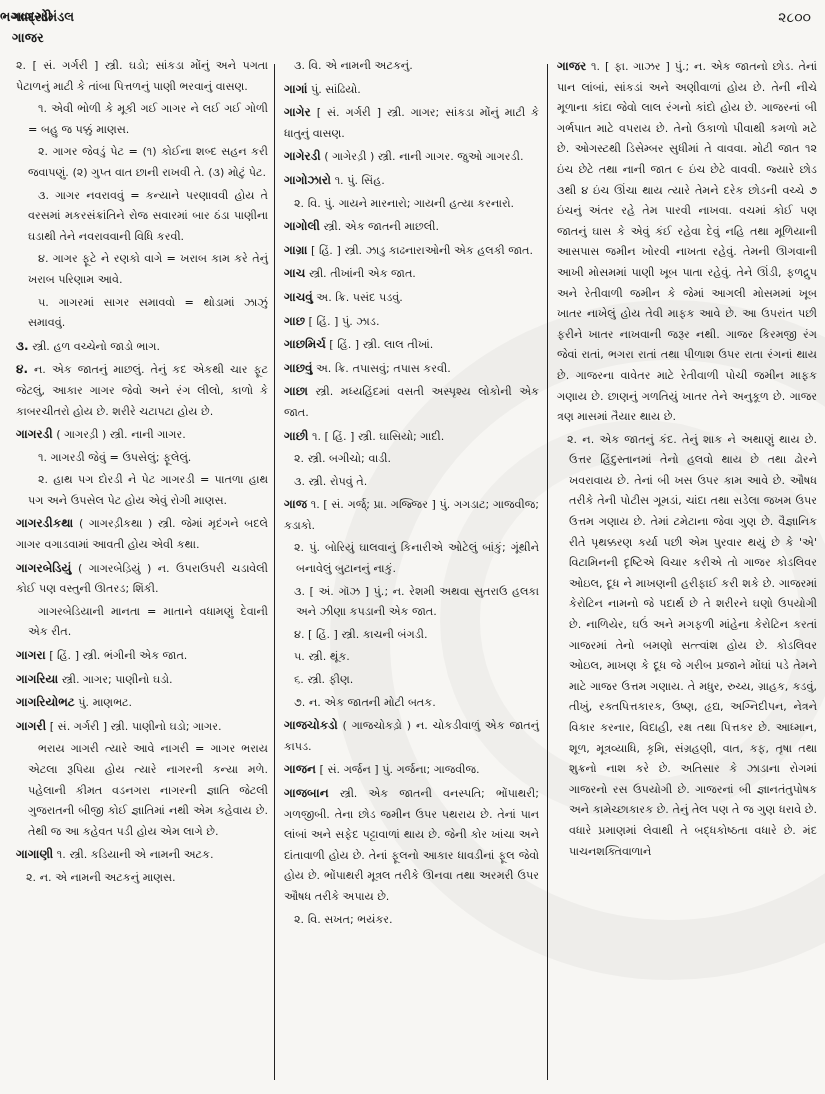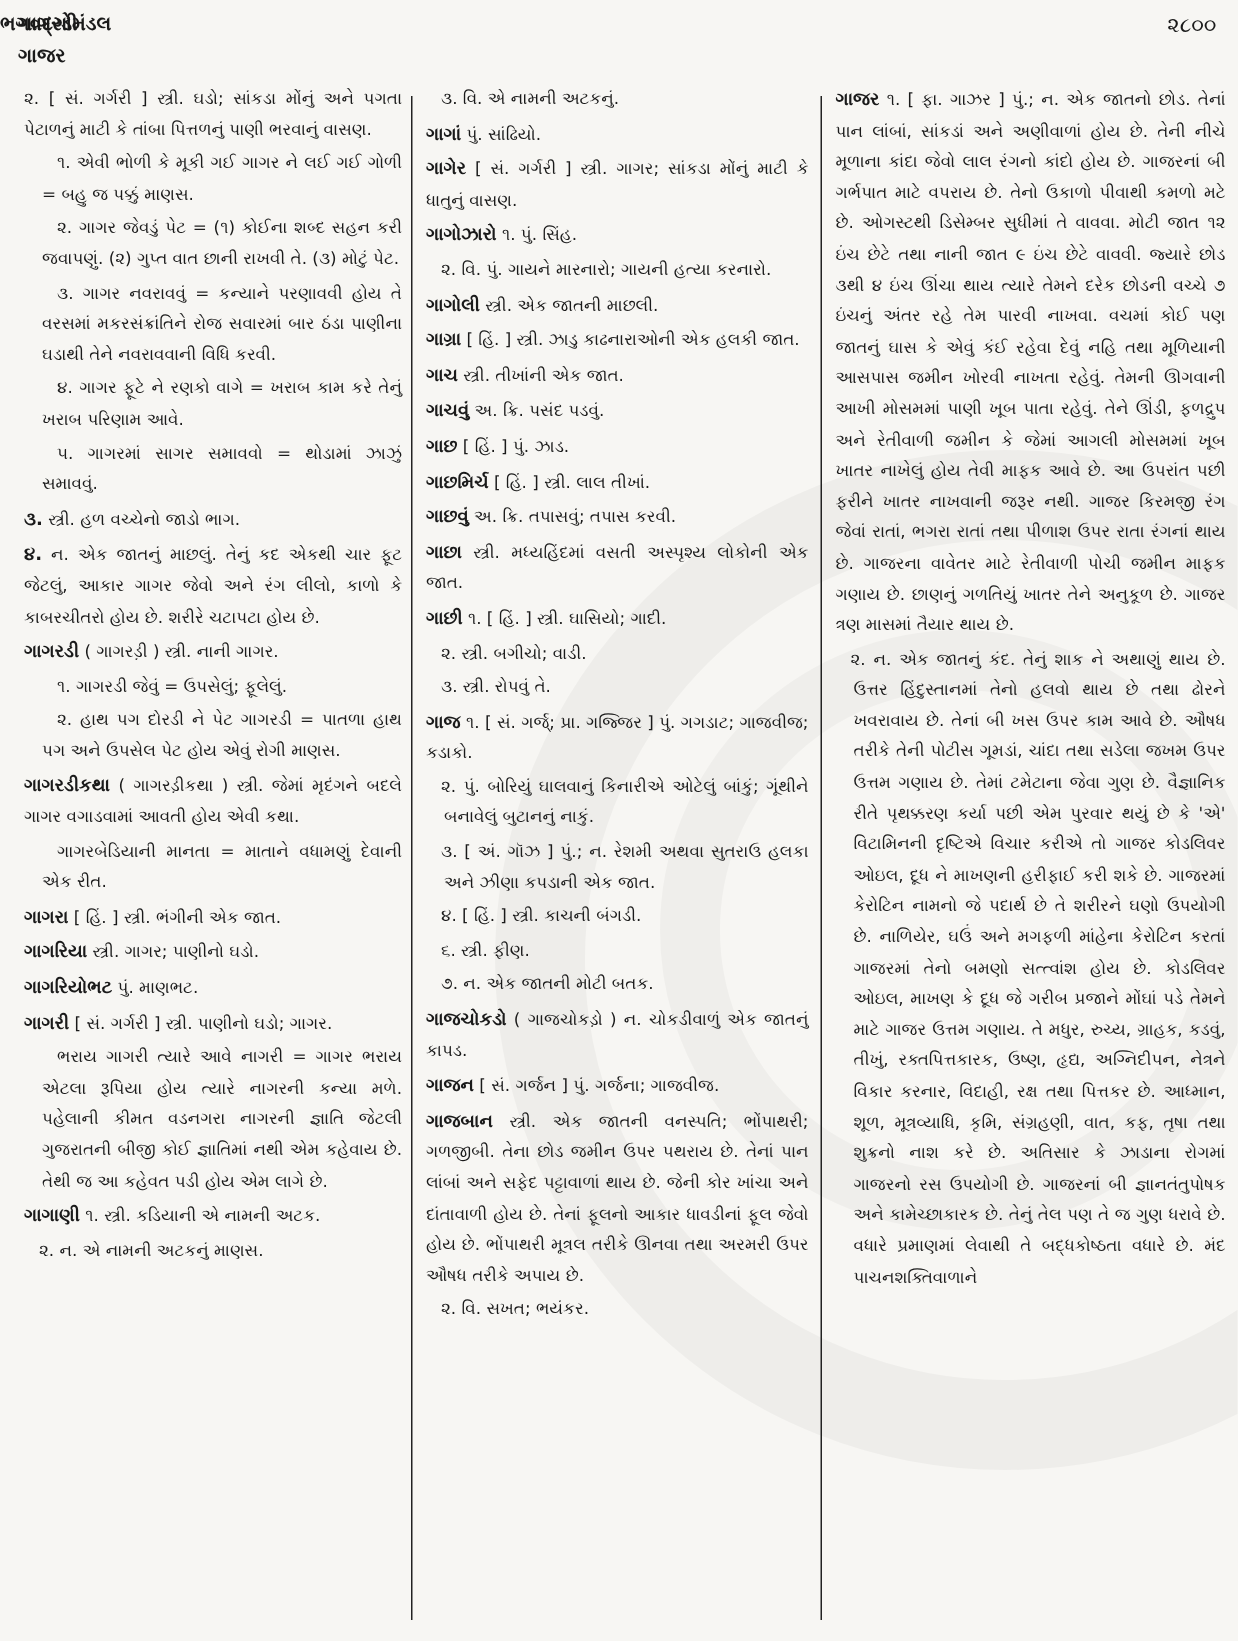--- a/index.html
+++ b/index.html
@@ -58,51 +58,54 @@
       <div class="entry idiom"><span>૨. ગાગર જેવડું પેટ = (૧) કોઈના શબ્દ સહન કરી જવાપણું. (૨) ગુપ્ત વાત છાની રાખવી તે. (૩) મોટું પેટ.</span></div>
       <div class="entry idiom"><span>૩. ગાગર નવરાવવું = કન્યાને પરણાવવી હોય તે વરસમાં મકરસંક્રાંતિને રોજ સવારમાં બાર ઠંડા પાણીના ઘડાથી તેને નવરાવવાની વિધિ કરવી.</span></div>
       <div class="entry idiom"><span>૪. ગાગર ફૂટે ને રણકો વાગે = ખરાબ કામ કરે તેનું ખરાબ પરિણામ આવે.</span></div>
       <div class="entry idiom"><span>૫. ગાગરમાં સાગર સમાવવો = થોડામાં ઝાઝું સમાવવું.</span></div>
       <div class="entry"><span class="hw">૩.</span> <span>સ્ત્રી. હળ વચ્ચેનો જાડો ભાગ.</span></div>
       <div class="entry"><span class="hw">૪.</span> <span>ન. એક જાતનું માછલું. તેનું કદ એકથી ચાર ફૂટ જેટલું, આકાર ગાગર જેવો અને રંગ લીલો, કાળો કે કાબરચીતરો હોય છે. શરીરે ચટાપટા હોય છે.</span></div>
       <div class="entry"><span class="hw">ગાગરડી</span> <span>( ગાગરડ઼ી ) સ્ત્રી. નાની ગાગર.</span></div>
       <div class="entry idiom"><span>૧. ગાગરડી જેવું = ઉપસેલું; ફૂલેલું.</span></div>
       <div class="entry idiom"><span>૨. હાથ પગ દોરડી ને પેટ ગાગરડી = પાતળા હાથ પગ અને ઉપસેલ પેટ હોય એવું રોગી માણસ.</span></div>
       <div class="entry"><span class="hw">ગાગરડીકથા</span> <span>( ગાગરડ઼ીકથા ) સ્ત્રી. જેમાં મૃદંગને બદલે ગાગર વગાડવામાં આવતી હોય એવી કથા.</span></div>
+      <div class="entry"><span class="hw">ગાગરબેડિયું</span> <span>( ગાગરબેડ઼િયું ) ન. ઉપરાઉપરી ચડાવેલી કોઈ પણ વસ્તુની ઊતરડ; શિંકી.</span></div>
       <div class="entry idiom"><span>ગાગરબેડિયાની માનતા = માતાને વધામણું દેવાની એક રીત.</span></div>
       <div class="entry"><span class="hw">ગાગરા</span> <span>[ હિં. ] સ્ત્રી. ભંગીની એક જાત.</span></div>
       <div class="entry"><span class="hw">ગાગરિયા</span> <span>સ્ત્રી. ગાગર; પાણીનો ઘડો.</span></div>
       <div class="entry"><span class="hw">ગાગરિયોભટ</span> <span>પું. માણભટ.</span></div>
       <div class="entry"><span class="hw">ગાગરી</span> <span>[ સં. ગર્ગરી ] સ્ત્રી. પાણીનો ઘડો; ગાગર.</span></div>
       <div class="entry idiom"><span>ભરાય ગાગરી ત્યારે આવે નાગરી = ગાગર ભરાય એટલા રૂપિયા હોય ત્યારે નાગરની કન્યા મળે. પહેલાની કીમત વડનગરા નાગરની જ્ઞાતિ જેટલી ગુજરાતની બીજી કોઈ જ્ઞાતિમાં નથી એમ કહેવાય છે. તેથી જ આ કહેવત પડી હોય એમ લાગે છે.</span></div>
       <div class="entry"><span class="hw">ગાગાણી</span> <span>૧. સ્ત્રી. કડિયાની એ નામની અટક.</span></div>
       <div class="entry sense"><span>૨. ન. એ નામની અટકનું માણસ.</span></div>
     </div>
   <div class="rule r1"></div>
   <div class="col c2">
       <div class="entry sense"><span>૩. વિ. એ નામની અટકનું.</span></div>
       <div class="entry"><span class="hw">ગાગાં</span> <span>પું. સાંઢિયો.</span></div>
       <div class="entry"><span class="hw">ગાગેર</span> <span>[ સં. ગર્ગરી ] સ્ત્રી. ગાગર; સાંકડા મોંનું માટી કે ધાતુનું વાસણ.</span></div>
+      <div class="entry"><span class="hw">ગાગેરડી</span> <span>( ગાગેરડ઼ી ) સ્ત્રી. નાની ગાગર. જુઓ ગાગરડી.</span></div>
       <div class="entry"><span class="hw">ગાગોઝારો</span> <span>૧. પું. સિંહ.</span></div>
       <div class="entry sense"><span>૨. વિ. પું. ગાયને મારનારો; ગાયની હત્યા કરનારો.</span></div>
       <div class="entry"><span class="hw">ગાગોલી</span> <span>સ્ત્રી. એક જાતની માછલી.</span></div>
       <div class="entry"><span class="hw">ગાગ્રા</span> <span>[ હિં. ] સ્ત્રી. ઝાડુ કાઢનારાઓની એક હલકી જાત.</span></div>
       <div class="entry"><span class="hw">ગાચ</span> <span>સ્ત્રી. તીખાંની એક જાત.</span></div>
       <div class="entry"><span class="hw">ગાચવું</span> <span>અ. ક્રિ. પસંદ પડવું.</span></div>
       <div class="entry"><span class="hw">ગાછ</span> <span>[ હિં. ] પું. ઝાડ.</span></div>
       <div class="entry"><span class="hw">ગાછમિર્ચ</span> <span>[ હિં. ] સ્ત્રી. લાલ તીખાં.</span></div>
       <div class="entry"><span class="hw">ગાછવું</span> <span>અ. ક્રિ. તપાસવું; તપાસ કરવી.</span></div>
       <div class="entry"><span class="hw">ગાછા</span> <span>સ્ત્રી. મધ્યહિંદમાં વસતી અસ્પૃશ્ય લોકોની એક જાત.</span></div>
       <div class="entry"><span class="hw">ગાછી</span> <span>૧. [ હિં. ] સ્ત્રી. ઘાસિયો; ગાદી.</span></div>
       <div class="entry sense"><span>૨. સ્ત્રી. બગીચો; વાડી.</span></div>
       <div class="entry sense"><span>૩. સ્ત્રી. રોપવું તે.</span></div>
       <div class="entry"><span class="hw">ગાજ</span> <span>૧. [ સં. ગર્જ્; પ્રા. ગજ્જિર ] પું. ગગડાટ; ગાજવીજ; કડાકો.</span></div>
       <div class="entry sense"><span>૨. પું. બોરિયું ઘાલવાનું કિનારીએ ઓટેલું બાંકું; ગૂંથીને બનાવેલું બુટાનનું નાકું.</span></div>
       <div class="entry sense"><span>૩. [ અં. ગૉઝ ] પું.; ન. રેશમી અથવા સુતરાઉ હલકા અને ઝીણા કપડાની એક જાત.</span></div>
       <div class="entry sense"><span>૪. [ હિં. ] સ્ત્રી. કાચની બંગડી.</span></div>
+      <div class="entry sense"><span>૫. સ્ત્રી. થૂંક.</span></div>
       <div class="entry sense"><span>૬. સ્ત્રી. ફીણ.</span></div>
       <div class="entry sense"><span>૭. ન. એક જાતની મોટી બતક.</span></div>
       <div class="entry"><span class="hw">ગાજચોકડો</span> <span>( ગાજચોકડ઼ો ) ન. ચોકડીવાળું એક જાતનું કાપડ.</span></div>
       <div class="entry"><span class="hw">ગાજન</span> <span>[ સં. ગર્જન ] પું. ગર્જના; ગાજવીજ.</span></div>
       <div class="entry"><span class="hw">ગાજબાન</span> <span>સ્ત્રી. એક જાતની વનસ્પતિ; ભોંપાથરી; ગળજીબી. તેના છોડ જમીન ઉપર પથરાય છે. તેનાં પાન લાંબાં અને સફેદ પટ્ટાવાળાં થાય છે. જેની કોર ખાંચા અને દાંતાવાળી હોય છે. તેનાં ફૂલનો આકાર ધાવડીનાં ફૂલ જેવો હોય છે. ભોંપાથરી મૂત્રલ તરીકે ઊનવા તથા અરમરી ઉપર ઔષધ તરીકે અપાય છે.</span></div>
       <div class="entry sense"><span>૨. વિ. સખત; ભયંકર.</span></div>
     </div>
   <div class="rule r2"></div>
   <div class="col c3">
       <div class="entry"><span class="hw">ગાજર</span> <span>૧. [ ફા. ગાઝર ] પું.; ન. એક જાતનો છોડ. તેનાં પાન લાંબાં, સાંકડાં અને અણીવાળાં હોય છે. તેની નીચે મૂળાના કાંદા જેવો લાલ રંગનો કાંદો હોય છે. ગાજરનાં બી ગર્ભપાત માટે વપરાય છે. તેનો ઉકાળો પીવાથી કમળો મટે છે. ઓગસ્ટથી ડિસેમ્બર સુધીમાં તે વાવવા. મોટી જાત ૧૨ ઇંચ છેટે તથા નાની જાત ૯ ઇંચ છેટે વાવવી. જ્યારે છોડ ૩થી ૪ ઇંચ ઊંચા થાય ત્યારે તેમને દરેક છોડની વચ્ચે ૭ ઇંચનું અંતર રહે તેમ પારવી નાખવા. વચમાં કોઈ પણ જાતનું ઘાસ કે એવું કંઈ રહેવા દેવું નહિ તથા મૂળિયાની આસપાસ જમીન ખોરવી નાખતા રહેવું. તેમની ઊગવાની આખી મોસમમાં પાણી ખૂબ પાતા રહેવું. તેને ઊંડી, ફળદ્રુપ અને રેતીવાળી જમીન કે જેમાં આગલી મોસમમાં ખૂબ ખાતર નાખેલું હોય તેવી માફક આવે છે. આ ઉપરાંત પછી ફરીને ખાતર નાખવાની જરૂર નથી. ગાજર કિરમજી રંગ જેવાં રાતાં, ભગરા રાતાં તથા પીળાશ ઉપર રાતા રંગનાં થાય છે. ગાજરના વાવેતર માટે રેતીવાળી પોચી જમીન માફક ગણાય છે. છાણનું ગળતિયું ખાતર તેને અનુકૂળ છે. ગાજર ત્રણ માસમાં તૈયાર થાય છે.</span></div>

